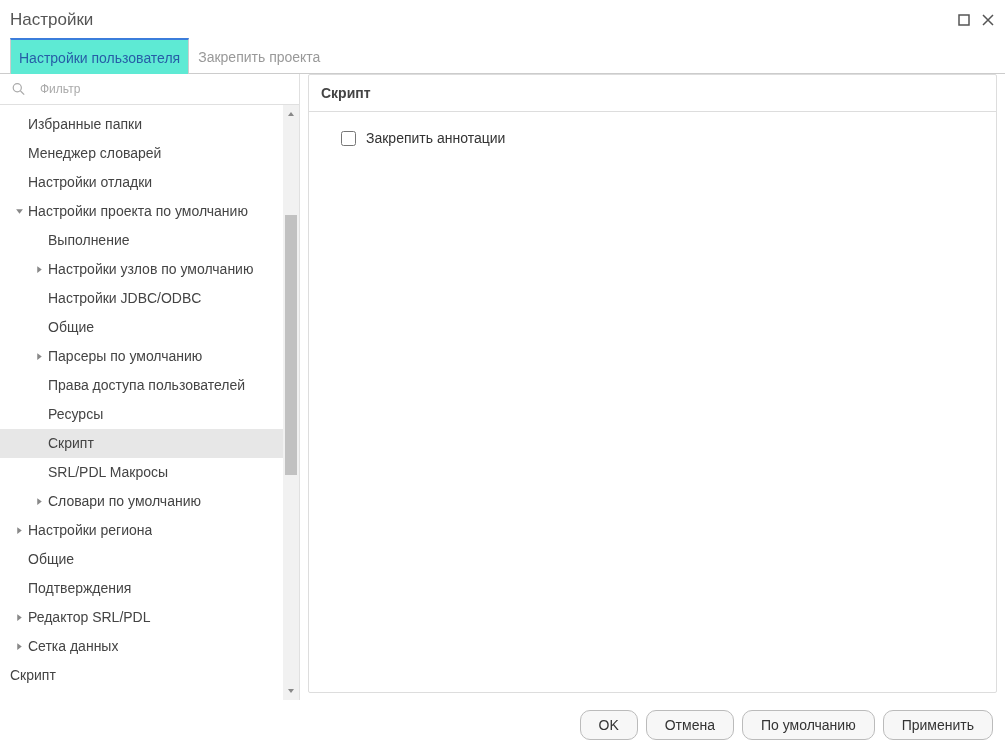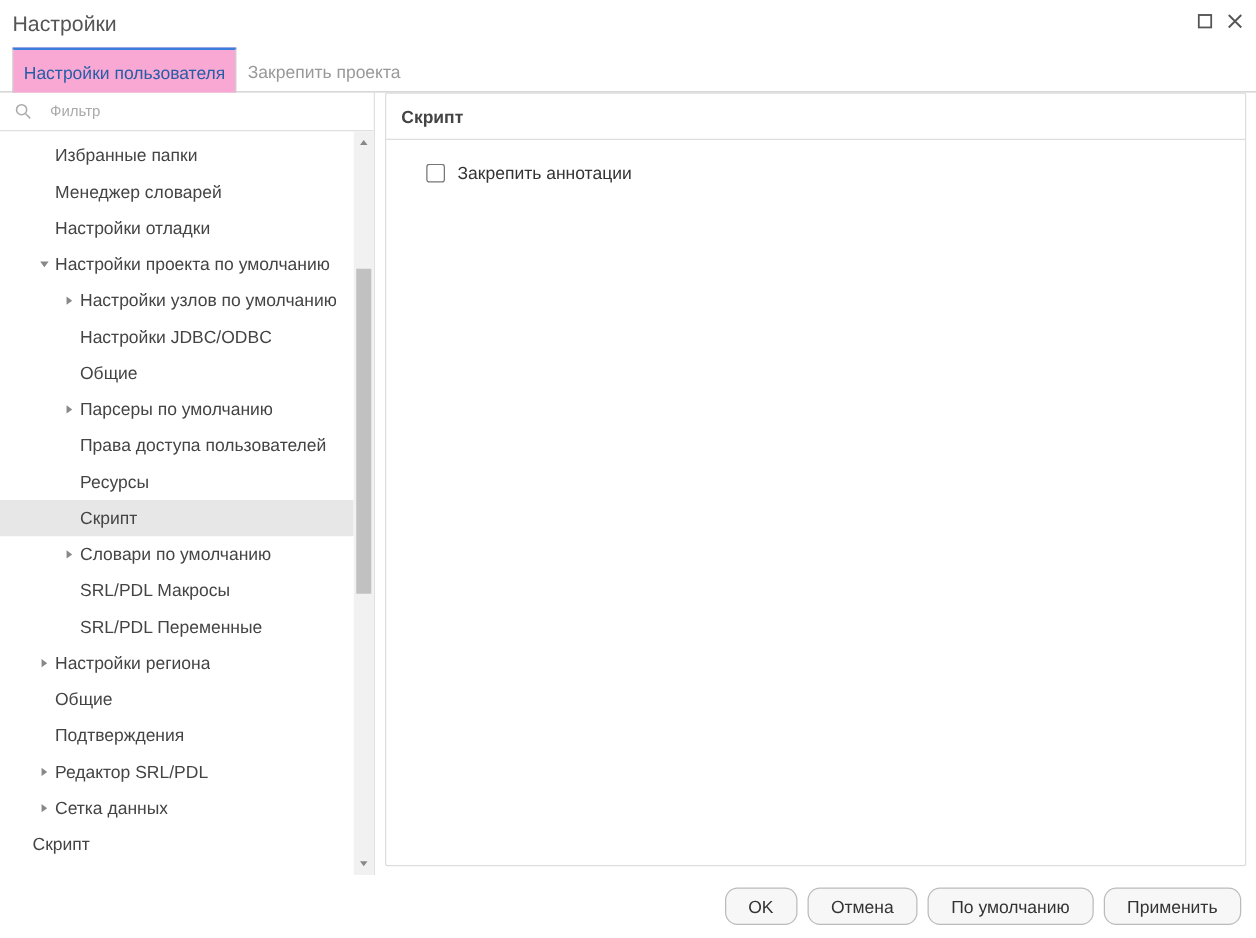--- a/index.html
+++ b/index.html
@@ -1,38 +1,38 @@
 <!DOCTYPE html>
 <html><head>
   <meta charset="utf-8">
   <style>
     * { box-sizing: border-box; margin: 0; padding: 0; font-family: 'Segoe UI', Arial, sans-serif; }
     body { background: #fff; color: #333; font-size: 14px; }
     .window { width: 1005px; height: 750px; display: flex; flex-direction: column; }
-    .titlebar { display: flex; align-items: flex-start; padding: 10px 10px 8px 10px; }
+    .titlebar { display: flex; align-items: center; padding: 10px 10px 8px 10px; }
     .titlebar-title { font-size: 17px; color: #555; flex: 1; }
     .titlebar-icons { display: flex; gap: 10px; align-items: center; }
     .tb-icon { width: 14px; height: 14px; color: #555; display: flex; align-items: center; justify-content: center; cursor: pointer; }
     .tabs { display: flex; padding: 0 10px; border-bottom: 1px solid #ccc; }
     .tab { padding: 10px 8px 8px 8px; color: #999; cursor: pointer; font-size: 14px; border: 1px solid transparent; border-bottom: none; margin-bottom: -1px; }
-    .tab.active { color: #275da7; border-color: #ccc; border-top: 2px solid #3b7ddb; background: #f9a8d4; }
+    .tab.active { color: #275da7; border-color: #ccc; border-top: 2px solid #3b7ddb; background: #5eead4; }
     .content { display: flex; flex: 1; min-height: 0; }
     .sidebar { width: 300px; display: flex; flex-direction: column; border-right: 1px solid #e0e0e0; }
     .filter-wrap { position: relative; border-bottom: 1px solid #e0e0e0; }
     .filter-wrap svg { position: absolute; left: 12px; top: 50%; transform: translateY(-50%); color: #aaa; }
     .filter-input { width: 100%; border: none; padding: 8px 8px 8px 30px; font-size: 12px; outline: none; color: #000000; background: transparent; margin-left: 10px; }
     .filter-input::placeholder { color: #aaa; }
     .tree-scroll-wrapper { position: relative; flex: 1; display: flex; min-height: 0; }
     .tree { flex: 1; overflow-y: auto; padding: 5px 0; }
     .fake-scrollbar { width: 16px; background: #f1f1f1; position: relative; }
     .fake-scrollbar .arrow { position: absolute; width: 100%; height: 18px; display: flex; align-items: center; justify-content: center; color: #888; cursor: pointer; }
     .fake-scrollbar .arrow.up { top: 0; }
     .fake-scrollbar .arrow.down { bottom: 0; }
     .fake-scrollbar .thumb { position: absolute; left: 2px; right: 2px; top: 110px; height: 260px; background: #c1c1c1; border-radius: 0; cursor: pointer; }
-    .tree-item { display: flex; align-items: center; padding: 5px 0 5px 16px; cursor: pointer; color: #444; font-size: 14px; line-height: 19px; }
+    .tree-item { display: flex; align-items: center; padding: 5px 0 5px 0; cursor: pointer; color: #444; font-size: 14px; line-height: 19px; }
     .tree-item.selected { background: #e7e7e7; }
     .expander { width: 18px; display: inline-flex; align-items: center; justify-content: center; color: #888; flex-shrink: 0; }
     .indent { display: inline-block; flex-shrink: 0; }
     .tree-guide { display: inline-block; width: 14px; flex-shrink: 0; }
     .main { flex: 1; display: flex; flex-direction: column; padding: 0 8px 0 8px; }
     .panel { border: 1px solid #ddd; border-radius: 2px; margin-top: 0; }
     .panel-header { padding: 10px 12px; border-bottom: 1px solid #ddd; font-weight: 600; color: #444; }
     .panel-body { padding: 18px 16px; min-height: 580px; }
     .checkbox-row { display: flex; align-items: center; gap: 10px; margin-left: 16px; }
     .checkbox-row input[type="checkbox"] { width: 15px; height: 15px; }
@@ -96,20 +96,26 @@
               <span class="expander">
                 <svg width="9" height="9" viewBox="0 0 8 8">
                   <path d="M1 2 L7 2 L4 6 Z" fill="currentColor"></path>
                 </svg>
               </span>
               <span class="tree-label">Настройки проекта по умолчанию</span>
             </div>
             <div class="tree-item">
               <span class="indent" style="width:16px"></span>
               <span class="tree-guide"></span>
+              <span class="expander"></span>
+              <span class="tree-label">Выполнение</span>
+            </div>
+            <div class="tree-item">
+              <span class="indent" style="width:16px"></span>
+              <span class="tree-guide"></span>
               <span class="expander">
                 <svg width="9" height="9" viewBox="0 0 8 8">
                   <path d="M2 1 L6 4 L2 7 Z" fill="currentColor"></path>
                 </svg>
               </span>
               <span class="tree-label">Настройки узлов по умолчанию</span>
             </div>
             <div class="tree-item">
               <span class="indent" style="width:16px"></span>
               <span class="tree-guide"></span>
@@ -146,38 +152,32 @@
             </div>
             <div class="tree-item selected">
               <span class="indent" style="width:16px"></span>
               <span class="tree-guide"></span>
               <span class="expander"></span>
               <span class="tree-label">Скрипт</span>
             </div>
             <div class="tree-item">
               <span class="indent" style="width:16px"></span>
               <span class="tree-guide"></span>
+              <span class="expander"></span>
+              <span class="tree-label">SRL/PDL Макросы</span>
+            </div>
+            <div class="tree-item">
+              <span class="indent" style="width:16px"></span>
+              <span class="tree-guide"></span>
               <span class="expander">
                 <svg width="9" height="9" viewBox="0 0 8 8">
                   <path d="M2 1 L6 4 L2 7 Z" fill="currentColor"></path>
                 </svg>
               </span>
               <span class="tree-label">Словари по умолчанию</span>
-            </div>
-            <div class="tree-item">
-              <span class="indent" style="width:16px"></span>
-              <span class="tree-guide"></span>
-              <span class="expander"></span>
-              <span class="tree-label">SRL/PDL Макросы</span>
-            </div>
-            <div class="tree-item">
-              <span class="indent" style="width:16px"></span>
-              <span class="tree-guide"></span>
-              <span class="expander"></span>
-              <span class="tree-label">SRL/PDL Переменные</span>
             </div>
             <div class="tree-item">
               <span class="indent" style="width:10px"></span>
               <span class="expander">
                 <svg width="9" height="9" viewBox="0 0 8 8">
                   <path d="M2 1 L6 4 L2 7 Z" fill="currentColor"></path>
                 </svg>
               </span>
               <span class="tree-label">Настройки региона</span>
             </div>

